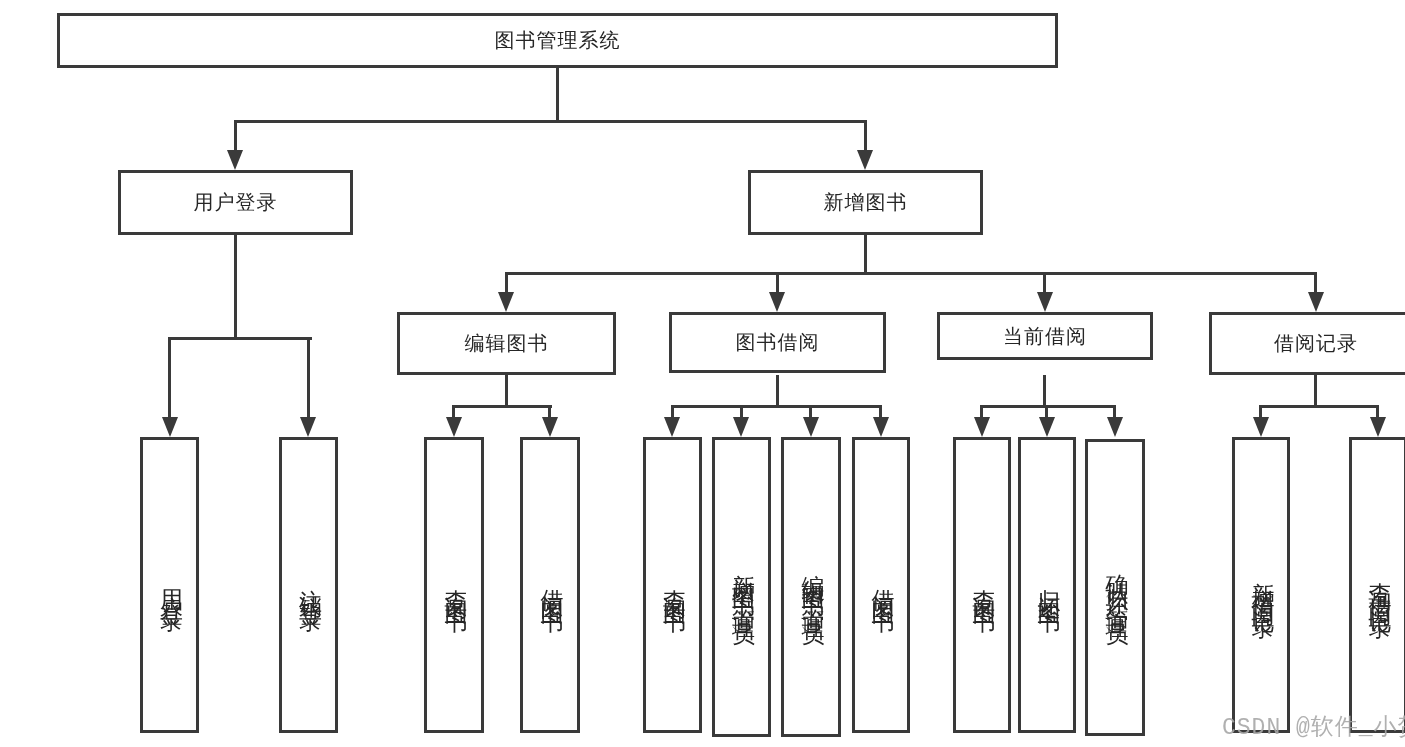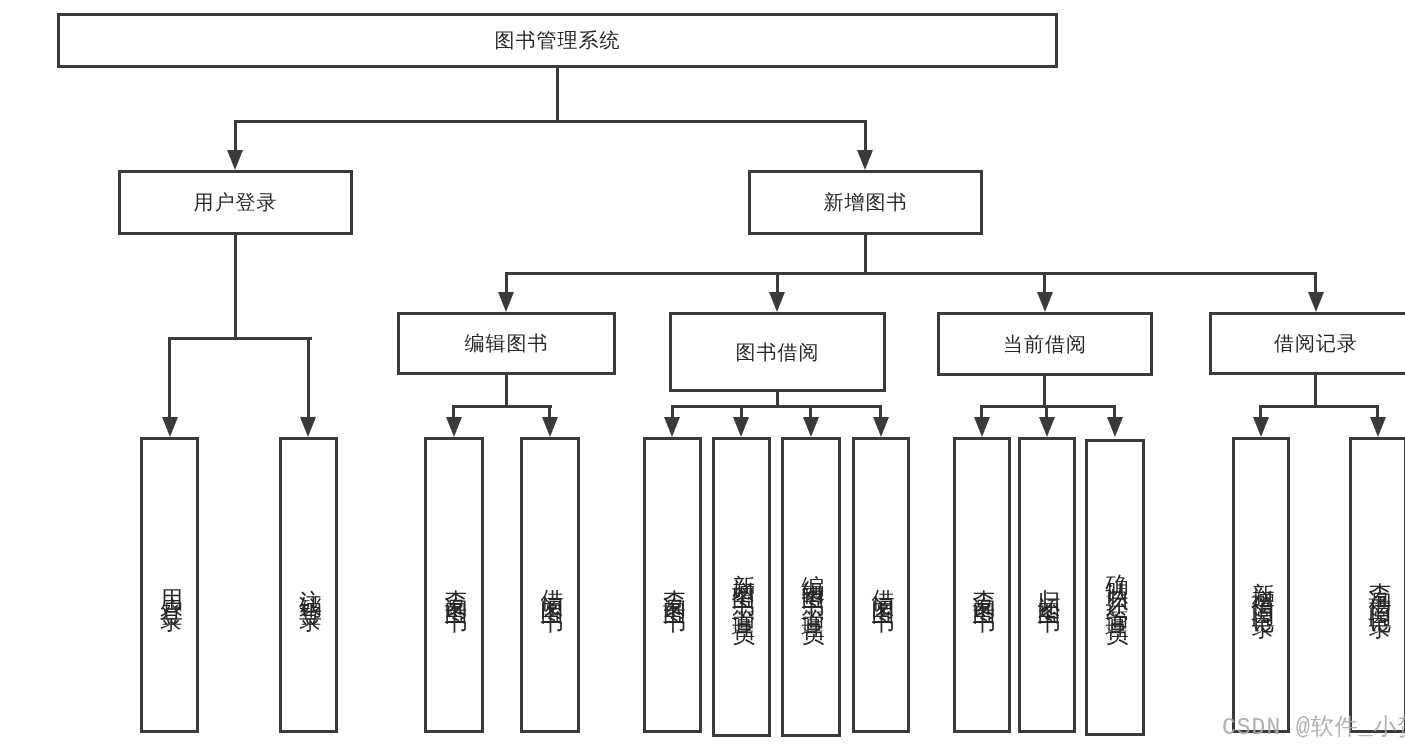--- a/index.html
+++ b/index.html
@@ -92,24 +92,24 @@
   <div class="vline" style="left:740px;top:272px;height:22px"></div>
   <div class="arrow" style="left:733px;top:292px"></div>
   <div class="vline" style="left:1007px;top:272px;height:22px"></div>
   <div class="arrow" style="left:1001px;top:292px"></div>
   <div class="vline" style="left:1278px;top:272px;height:22px"></div>
   <div class="arrow" style="left:1272px;top:292px"></div>
 
   <div class="node" style="left:361px;top:312px;width:219px;height:63px">
     <span class="hlabel">编辑图书</span>
   </div>
-  <div class="node" style="left:633px;top:312px;width:217px;height:80px">
+  <div class="node" style="left:633px;top:312px;width:217px;height:61px">
     <span class="hlabel">图书借阅</span>
   </div>
-  <div class="node" style="left:901px;top:312px;width:216px;height:64px">
+  <div class="node" style="left:901px;top:312px;width:216px;height:48px">
     <span class="hlabel">当前借阅</span>
   </div>
   <div class="node" style="left:1173px;top:312px;width:214px;height:63px">
     <span class="hlabel">借阅记录</span>
   </div>
 
   <div class="vline" style="left:469px;top:375px;height:30px"></div>
   <div class="hline" style="left:416px;top:405px;width:100px"></div>
   <div class="vline" style="left:416px;top:405px;height:14px"></div>
   <div class="arrow" style="left:410px;top:417px"></div>

